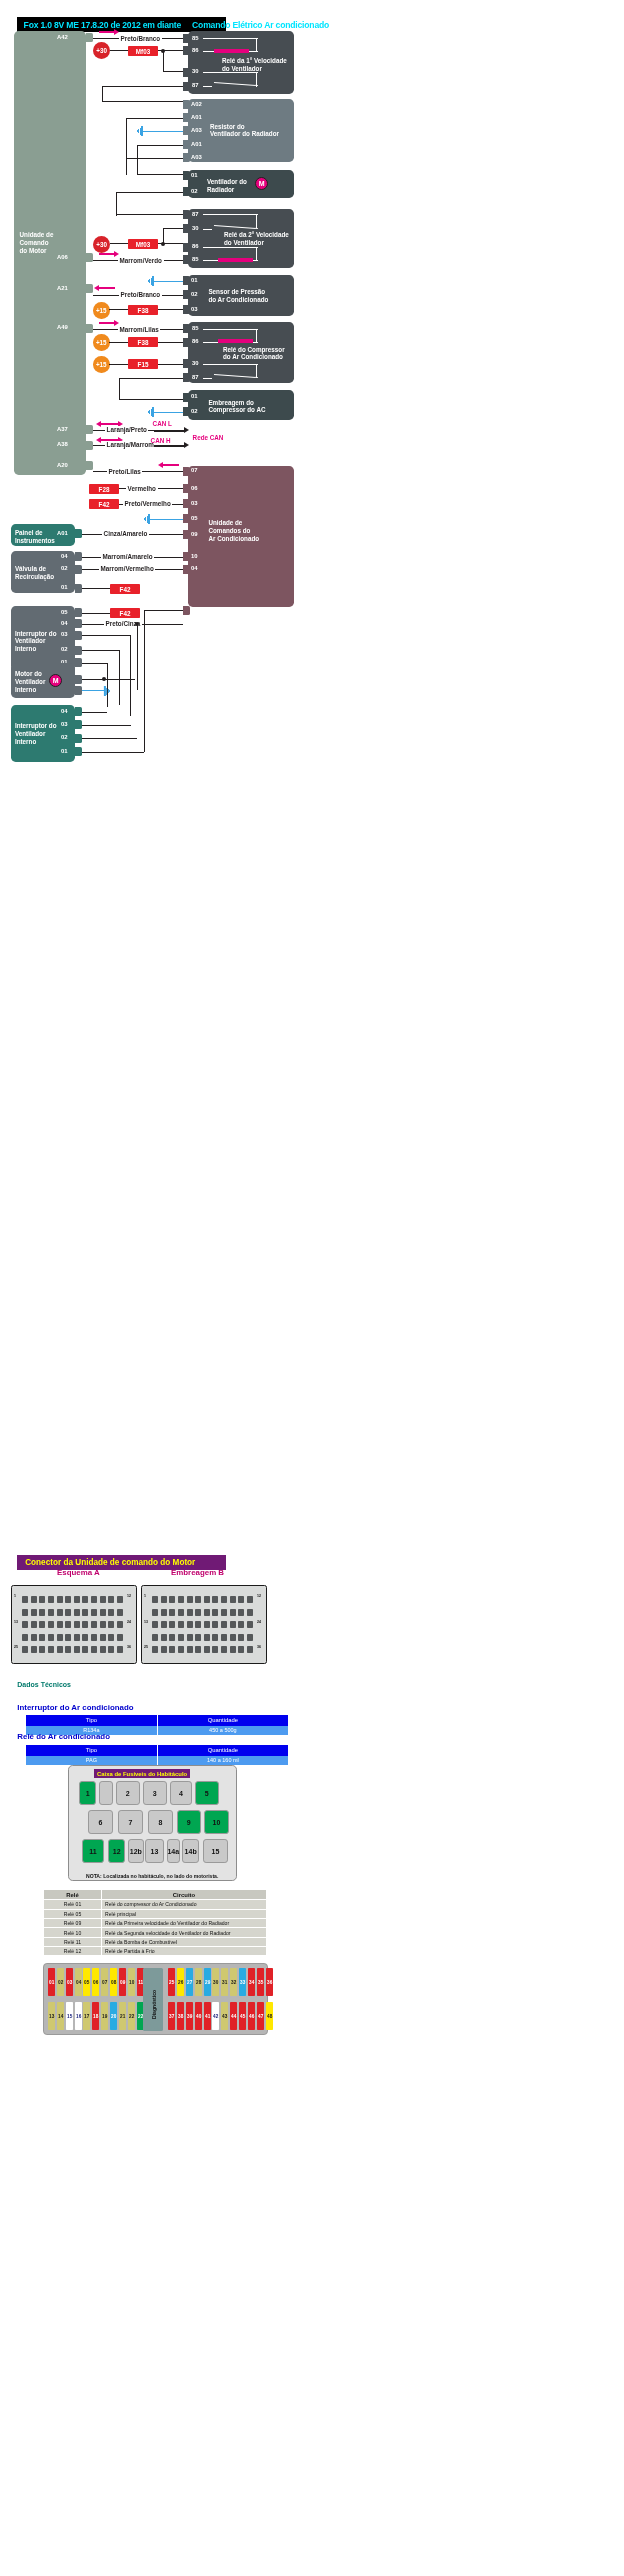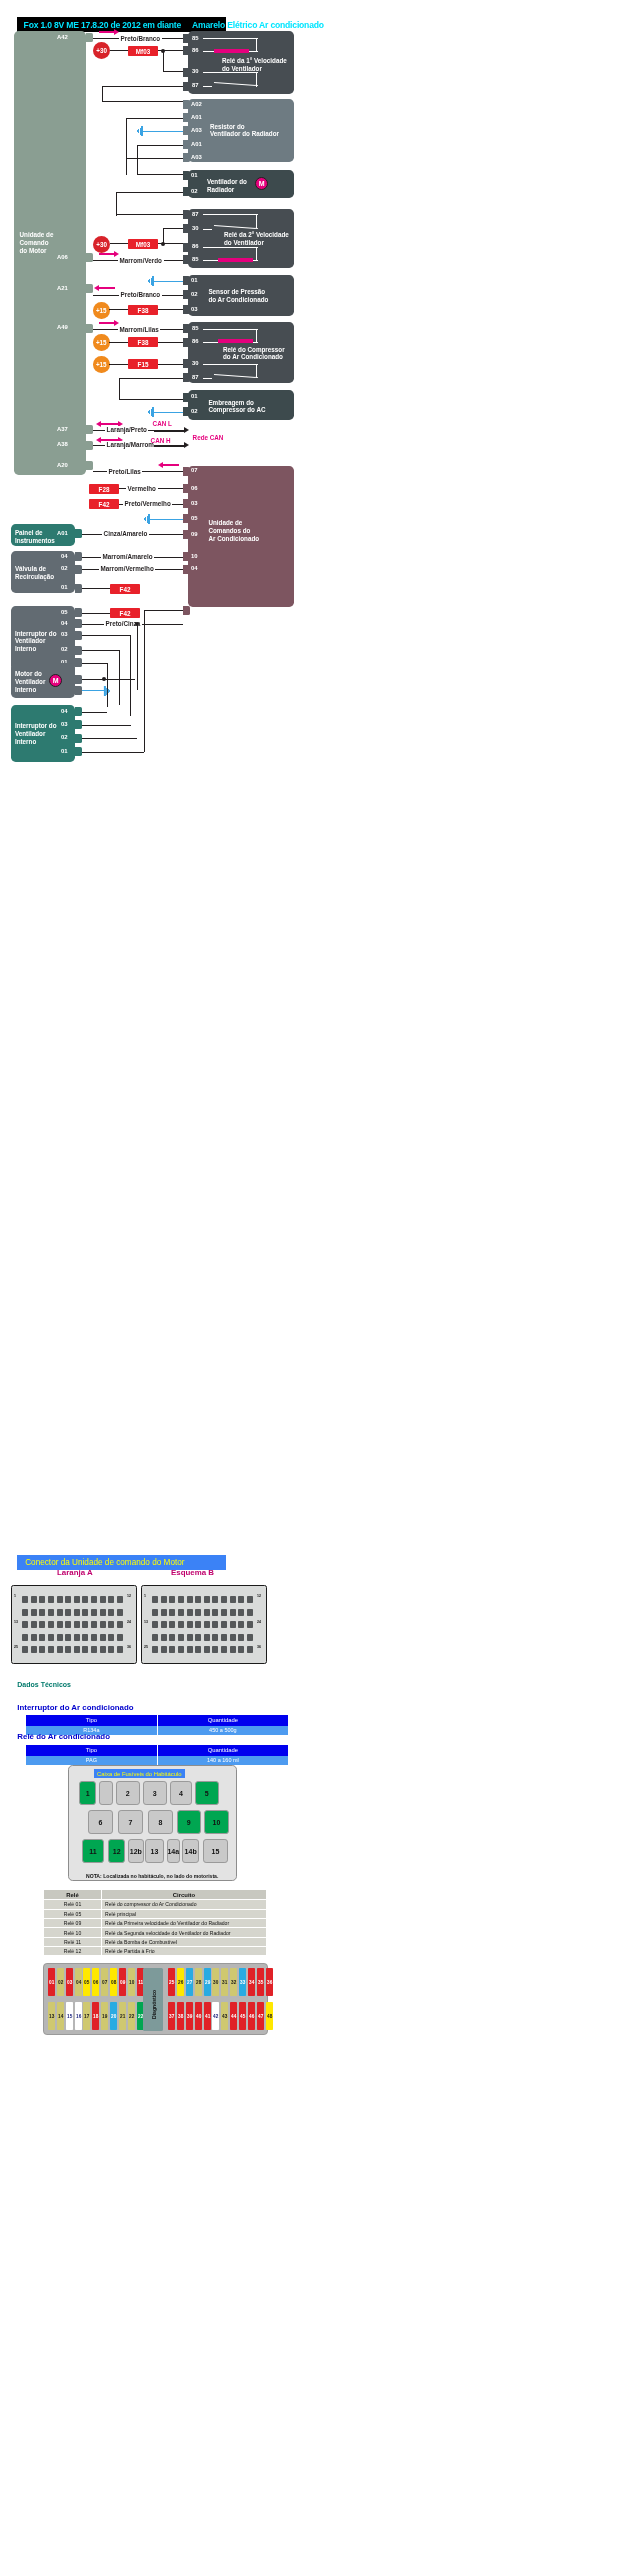--- a/index.html
+++ b/index.html
@@ -14,22 +14,22 @@
 
   
   .titlebar {
     background:#000; color:#00e5ff;
     font-weight:bold; font-size:8.6px;
     padding:2.4px 6.3px; white-space:nowrap;
     letter-spacing:-0.2px;
   }
   .titlebar .sub { margin-left:11px; }
   .sectionbar {
-    background:#3b82f6; color:#ffff00;
-    font-weight:normal; font-size:8.2px;
+    background:#701a75; color:#ffff00;
+    font-weight:bold; font-size:8.2px;
     padding:3.1px 7.9px; white-space:nowrap;
   }
 
   
   .blk {
     position:absolute; border-radius:4.7px;
     color:#fff; font-weight:bold; font-size:6.3px;
     line-height:1.25; padding:3.9px 5.5px;
   }
   .blk-ecu   { background:#8a9e92; }
@@ -178,21 +178,21 @@
   }
   .diaglabel {
     position:absolute; font-size:5.1px; font-weight:bold; color:#111;
     writing-mode:vertical-rl; transform:rotate(180deg);
   }
 </style>
 </head>
 <body>
 
 <div class="titlebar abs" style="left:17.3px; top:17.3px; width:209px;">
-  <span>Fox 1.0 8V ME 17.8.20 de 2012 em diante</span><span class="sub">Amarelo Elétrico Ar condicionado</span>
+  <span>Fox 1.0 8V ME 17.8.20 de 2012 em diante</span><span class="sub">Comando Elétrico Ar condicionado</span>
 </div>
 
 <div class="abs" style="left:0; top:0; width:624px; height:1539px;">
 
   <div class="blk blk-ecu" style="left:14px; top:31px; width:72px; height:444px;">
     <div style="position:absolute; left:5.5px; top:200px; white-space:pre-line;">Unidade de
 Comando
 do Motor</div>
   </div>
 
@@ -540,22 +540,22 @@
   <div class="w wh" style="left:82px; top:738px; width:55px;"></div>
   <div class="w wh" style="left:82px; top:752px; width:62px;"></div>
   <div class="w wv" style="left:144px; top:610px; height:142px;"></div>
   <div class="w wh" style="left:144px; top:610px; width:39px;"></div>
 </div>
 
 <div class="sectionbar abs" style="left:17.3px; top:1555px; width:209px;">
   <span>Conector da Unidade de comando do Motor</span>
 </div>
 
-<div class="connhdr" style="left:57px; top:1568px;">Laranja A</div>
-<div class="connhdr" style="left:171px; top:1568px;">Esquema B</div>
+<div class="connhdr" style="left:57px; top:1568px;">Esquema A</div>
+<div class="connhdr" style="left:171px; top:1568px;">Embreagem B</div>
 
 <div class="connbody" style="left:11px; top:1585px; width:126px; height:79px;"></div>
 <div class="connbody" style="left:141px; top:1585px; width:126px; height:79px;"></div>
 
 <div class="abs" id="connA" style="left:11px; top:1585px;">
     <div class="pinhole" style="left: 11px; top: 11px; width: 6.3px; height: 7px;"></div>
     <div class="pinhole" style="left: 19.6px; top: 11px; width: 6.3px; height: 7px;"></div>
     <div class="pinhole" style="left: 28px; top: 11px; width: 6.3px; height: 7px;"></div>
     <div class="pinhole" style="left: 37px; top: 11px; width: 6.3px; height: 7px;"></div>
     <div class="pinhole" style="left: 46px; top: 11px; width: 6.3px; height: 7px;"></div>

